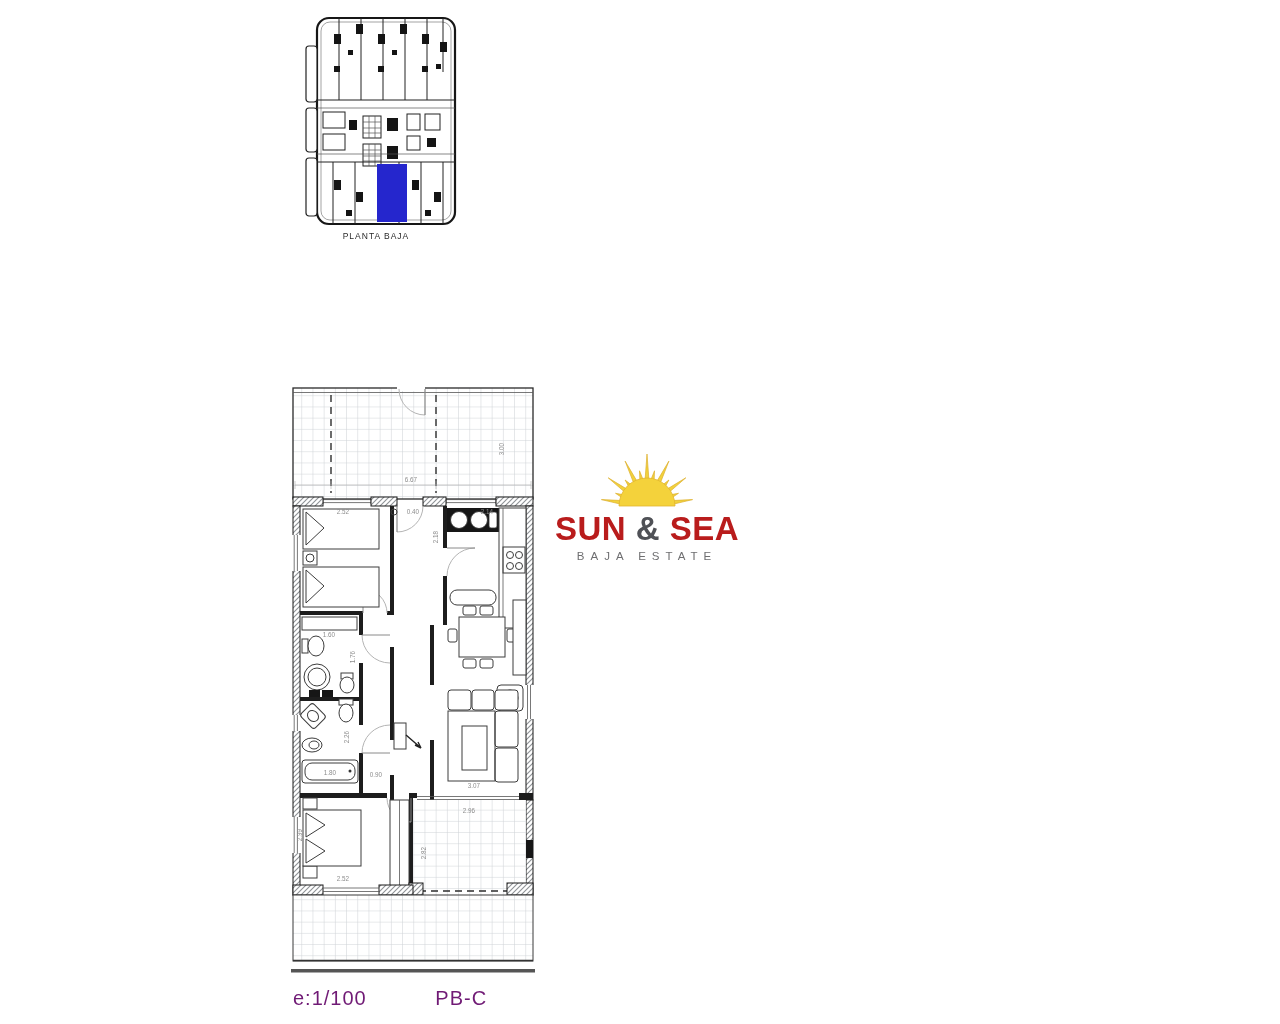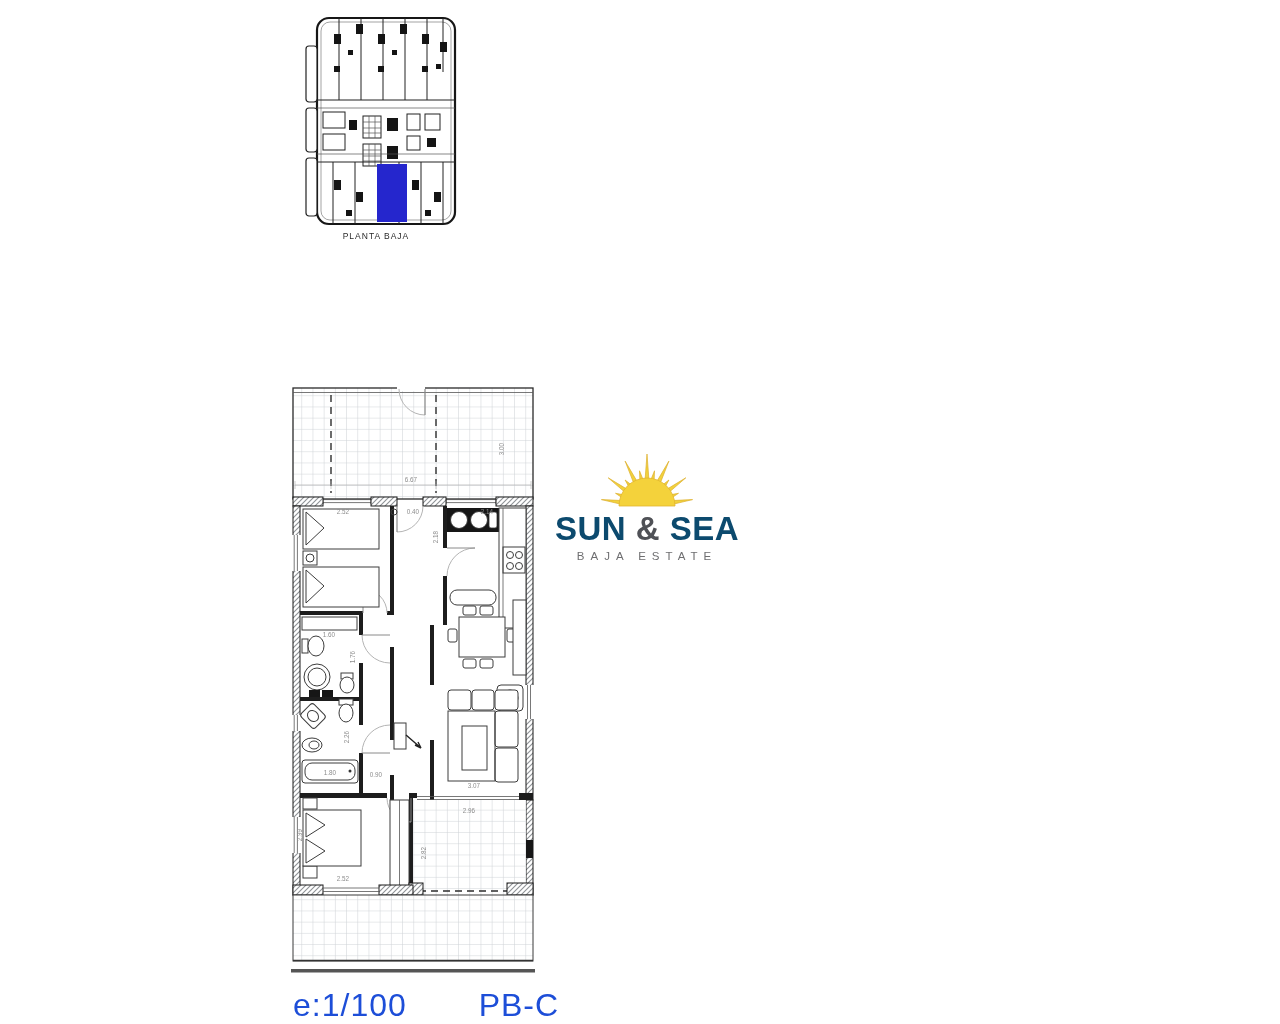--- a/index.html
+++ b/index.html
@@ -26,27 +26,27 @@
   .lite{stroke:#555;stroke-width:.8;fill:none;}
   .arc{stroke:#b4b4b4;stroke-width:1;fill:none;}
   .dash{stroke:#2e2e2e;stroke-width:1.4;stroke-dasharray:7 5;fill:none;}
   .dim{font:6.3px "Liberation Sans",sans-serif;fill:#8d8d8d;}
   .dimline{stroke:#a8a8a8;stroke-width:.6;}
   .dark{fill:#161616;}
 
   
   .logo{width:190px;text-align:center;}
   .logo-title{font-size:33px;font-weight:bold;letter-spacing:.5px;line-height:1;margin-top:2px;}
-  .logo-title .gold{color:#0c4a6e;}
+  .logo-title .gold{color:#b91c1c;}
   .logo-title .amp{color:#4f5156;}
   .logo-sub{font-size:11.5px;letter-spacing:6px;color:#6e6e70;margin-top:5px;}
   .ray{fill:#f2d23c;stroke:#dcaf2e;stroke-width:.7;}
   .disc{fill:#f4d23b;stroke:#e2b52f;stroke-width:.8;}
 
-  .footer{color:#1d4ed8;font-size:32px;letter-spacing:1px;}
+  .footer{color:#701a75;font-size:20px;letter-spacing:1px;}
   .footer .code{margin-left:62px;}
 </style>
 </head>
 <body>
 
 <div class="stage">
 
   <svg class="abs" style="left:303px;top:12px" width="158" height="222" viewBox="0 0 158 222">
     <rect class="ov-outline" x="14" y="6" width="138" height="206" rx="12"></rect>
     <rect class="ov-inner" x="18" y="10" width="130" height="198" rx="9"></rect>

